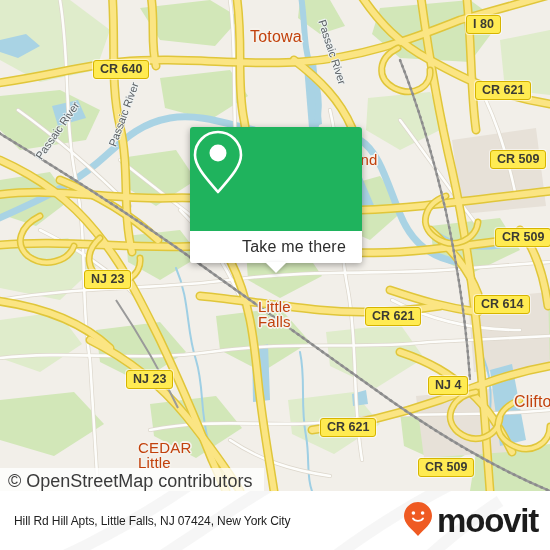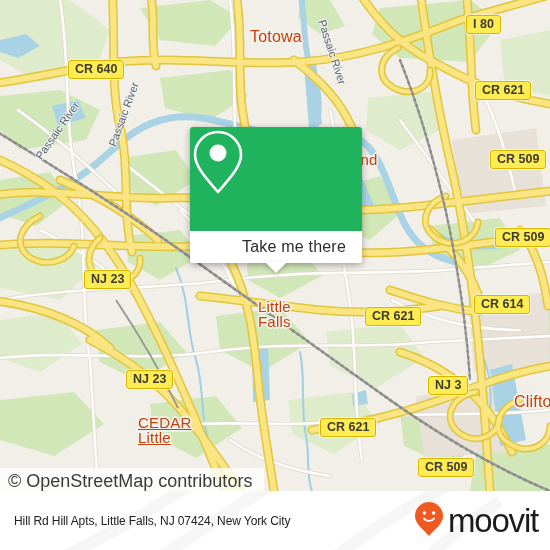--- a/index.html
+++ b/index.html
@@ -111,21 +111,21 @@
   }
   .footer-addr{
     font-size:12px;color:#222;white-space:nowrap;letter-spacing:-.1px;
   }
   .logo{
     position:absolute;right:12px;top:50%;transform:translateY(-50%);
     display:flex;align-items:center;
   }
   .logo-word{
     font-size:33px;color:#1c1c1c;letter-spacing:-1.2px;
-    font-weight:400;line-height:33px;
+    font-weight:700;line-height:33px;
   }
 </style>
 </head>
 <body>
 
 <div id="app">
 
   <div class="map">
 
     <svg width="550" height="491" viewBox="0 0 550 491">
@@ -301,43 +301,43 @@
       </g>
     </svg>
 
     <div class="maplabel" style="left:250px;top:28px;font-size:16px;">Totowa</div>
     <div class="maplabel" style="left:514px;top:393px;font-size:16px;">Clifton</div>
 
     <div class="maplabel two" style="left:258px;top:299px;">
       <div>Little</div>
       <div>Falls</div>
     </div>
-    <div class="maplabel two" style="left:138px;top:415px;text-decoration:underline;">
+    <div class="maplabel two" style="left:138px;top:440px;">
       <div>CEDAR</div>
       <div>Little</div>
     </div>
     <div class="maplabel two" style="left:352px;top:152px;text-align:left;">
       <div>and</div>
       <div></div>
     </div>
 
     <div class="riverlabel" style="left:38px;top:152px;transform:rotate(-55deg);transform-origin:0 50%;">Passaic River</div>
     <div class="riverlabel" style="left:112px;top:140px;transform:rotate(-70deg);transform-origin:0 50%;">Passaic River</div>
     <div class="riverlabel" style="left:322px;top:14px;transform:rotate(72deg);transform-origin:0 50%;">Passaic River</div>
 
-    <div class="shield" style="left:68px;top:60px;">CR 640</div>
+    <div class="shield" style="left:93px;top:60px;">CR 640</div>
     <div class="shield" style="left:466px;top:9px;margin-top:6px;">I 80</div>
     <div class="shield" style="left:475px;top:81px;">CR 621</div>
     <div class="shield" style="left:490px;top:150px;">CR 509</div>
     <div class="shield" style="left:495px;top:228px;">CR 509</div>
     <div class="shield" style="left:84px;top:270px;">NJ 23</div>
     <div class="shield" style="left:365px;top:307px;">CR 621</div>
     <div class="shield" style="left:474px;top:295px;">CR 614</div>
     <div class="shield" style="left:126px;top:370px;">NJ 23</div>
-    <div class="shield" style="left:428px;top:376px;">NJ 3</div>
+    <div class="shield" style="left:428px;top:376px;">NJ 4</div>
     <div class="shield" style="left:320px;top:418px;">CR 621</div>
     <div class="shield" style="left:418px;top:458px;">CR 509</div>
 
     <div class="card">
       <div class="card-top">
         <span>
           <svg width="56" height="70" viewBox="0 0 56 70" aria-hidden="true">
             <path d="M28 5 C 15.3 5 5 15.3 5 28 C 5 40 18 53 28 65 C 38 53 51 40 51 28 C 51 15.3 40.7 5 28 5 Z" fill="none" stroke="#ffffff" stroke-width="2.6" stroke-linejoin="round"></path>
             <circle cx="28" cy="26" r="8.5" fill="#ffffff"></circle>
           </svg>

